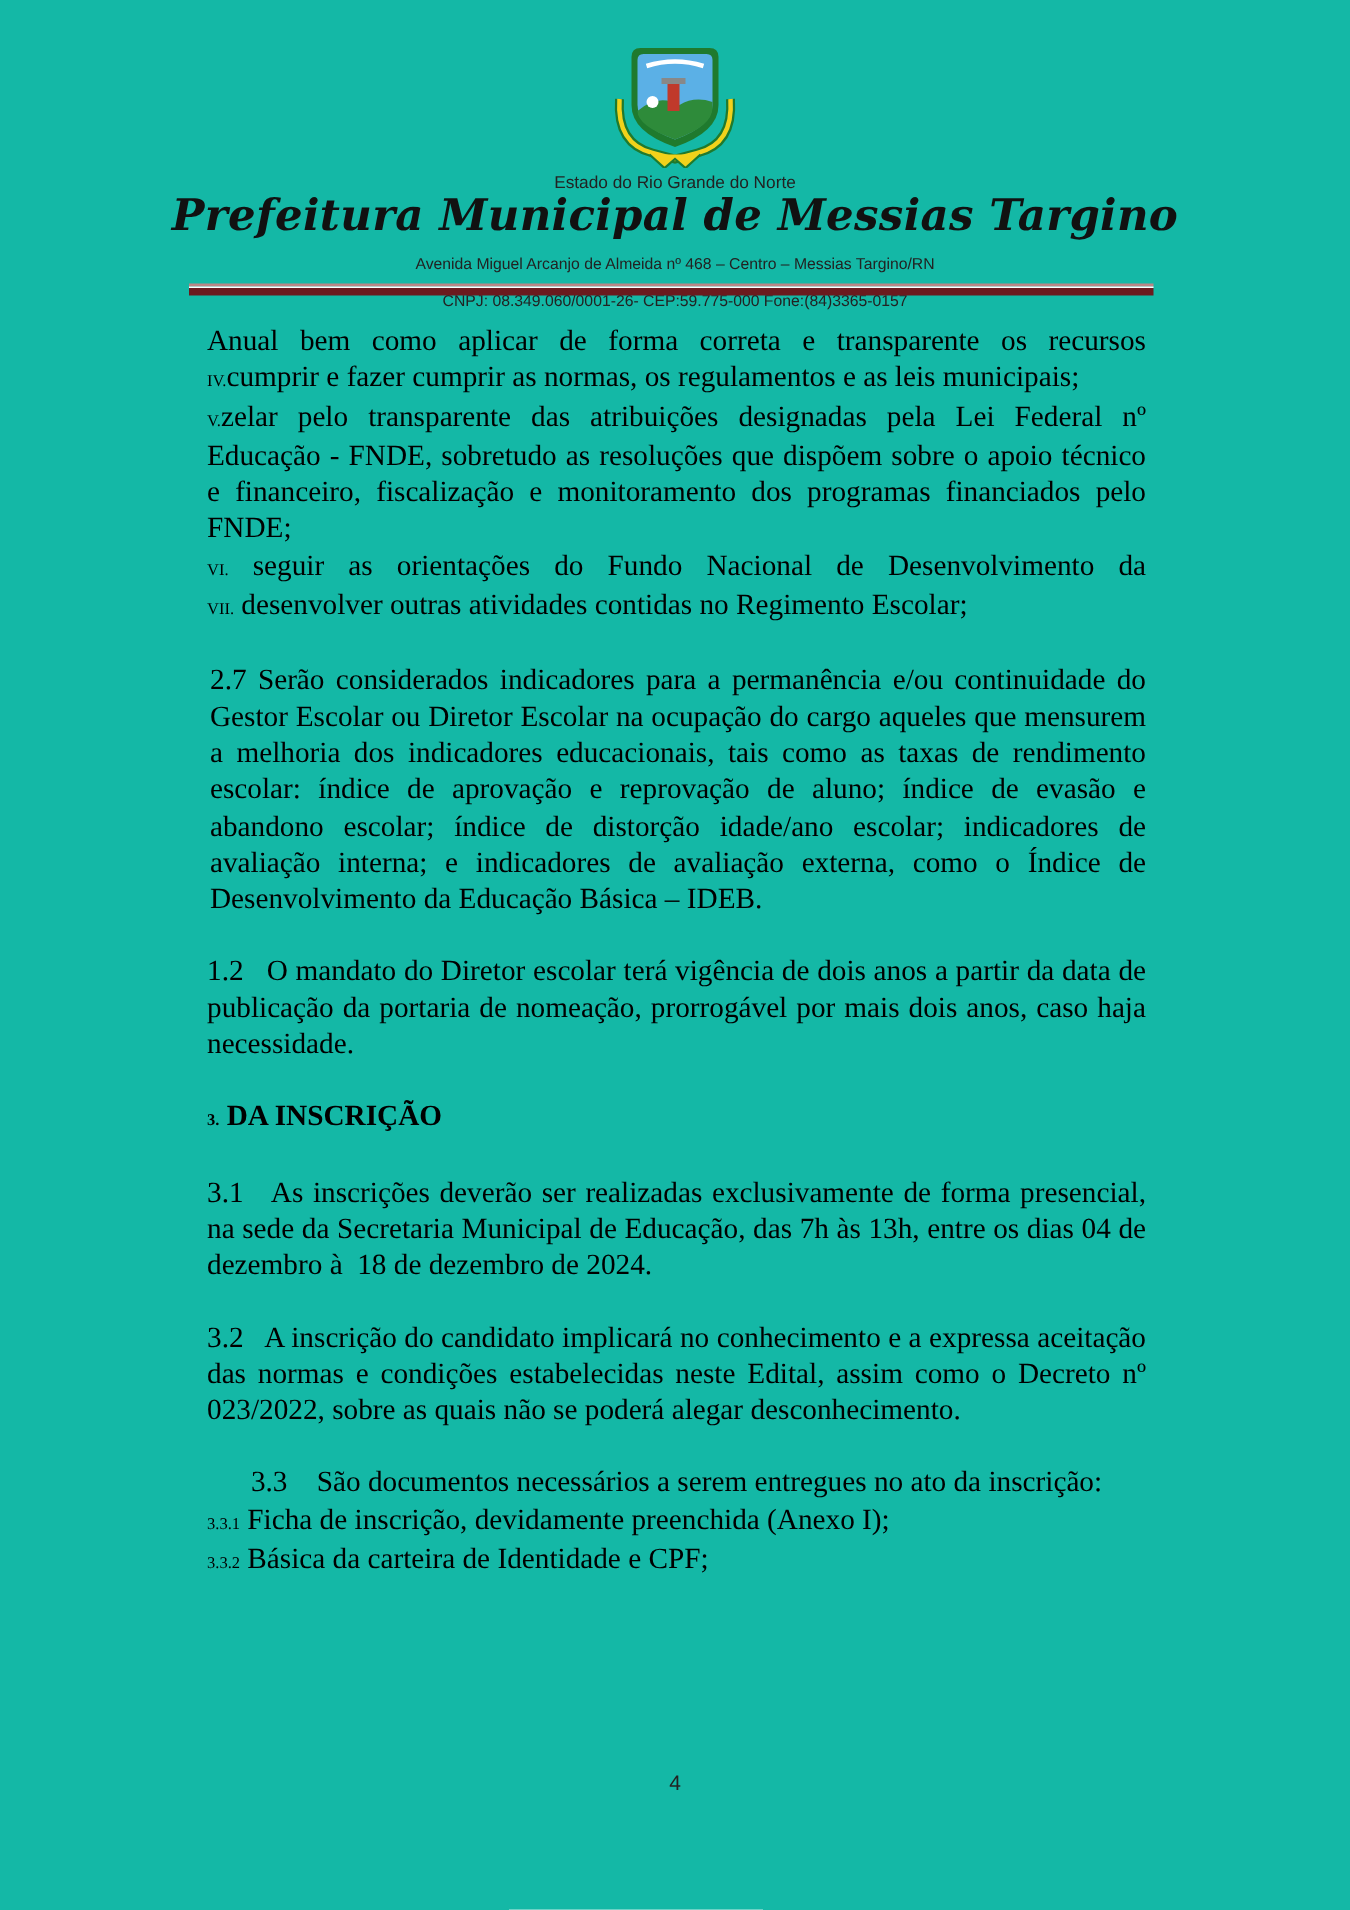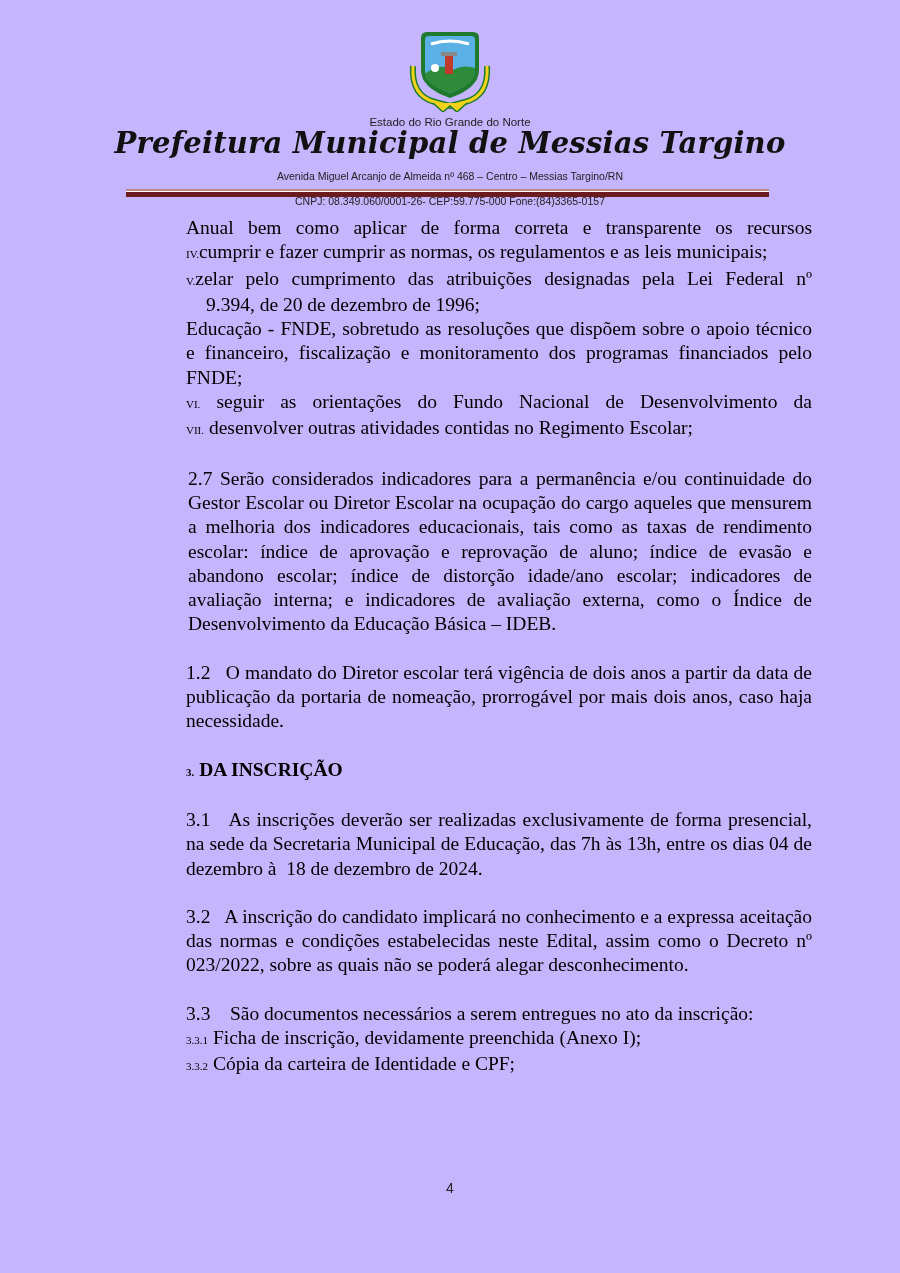--- a/index.html
+++ b/index.html
@@ -1,30 +1,30 @@
 <!DOCTYPE html>
 <html><head>
 <meta charset="utf-8">
 <style>
   html, body { margin: 0; padding: 0; background: #ffffff; }
   body { width: 900px; height: 1273px; position: relative; overflow: hidden; }
-  .page { position: absolute; left: 0; top: 0; width: 900px; height: 1273px; background: #c4b5fd; }
+  .page { position: absolute; left: 0; top: 0; width: 900px; height: 1273px; background: #14b8a6; }
 
   .header { position: absolute; left: 0; top: 26px; width: 900px; text-align: center; }
   .emblem { display: block; margin: 0 auto; width: 90px; height: 86px; }
   .state { font-family: "Liberation Sans", sans-serif; font-size: 11.5px; color: #222; margin-top: 3px; line-height: 14px; }
   .pref { font-family: "DejaVu Serif", serif; font-weight: bold; font-size: 29px; color: #111; line-height: 28px; letter-spacing: 0.2px; font-style: italic; }
   .addr { font-family: "Liberation Sans", sans-serif; font-size: 10.5px; color: #222; line-height: 12px; margin-top: 13px; }
   .rule { position: absolute; left: 126px; top: 189px; width: 643px; }
   .rule .thin { height: 2px; background: #b98686; }
   .rule .gap { height: 1px; background: #fff; }
   .rule .thick { height: 5px; background: #6b1a1e; }
 
   .body { position: absolute; left: 138px; top: 216px; width: 626px;
-          font-family: "Liberation Serif", serif; font-size: 19.5px; color: #000; line-height: 24.3px; margin-left: 48px; }
+          font-family: "Liberation Serif", serif; font-size: 19.5px; color: #000; line-height: 24.3px; }
   .p { margin: 0; text-align: justify; }
   .roman { font-size: 11px; }
   .small { font-size: 11px; }
   .indent { padding-left: 20px; }
   .gap1 { height: 24px; }
   .heading { font-weight: bold; }
   .pagenum { position: absolute; left: 0; width: 900px; top: 1180px; text-align: center;
              font-family: "Liberation Sans", sans-serif; font-size: 14px; color: #222; }
 </style>
 </head>
@@ -54,41 +54,40 @@
   <div class="rule">
     <div class="thin"></div>
       <div class="gap"></div>
       <div class="thick"></div>
   </div>
 
   <div class="body">
     <p class="p" style="text-align-last: justify;">Anual bem como aplicar de forma correta e transparente os recursos</p>
 
     <p class="p"><span class="roman">IV.</span><span>cumprir e fazer cumprir as normas, os regulamentos e as leis municipais;</span></p>
-    <p class="p" style="text-align-last: justify;"><span class="roman">V.</span><span>zelar pelo cumprimento das atribuições designadas pela Lei Federal nº</span></p>
-    <p class="p indent">9.394, de 20 de dezembro de 1996;</p>
+    <p class="p" style="text-align-last: justify;"><span class="roman">V.</span><span>zelar pelo transparente das atribuições designadas pela Lei Federal nº</span></p>
     <p class="p">Educação - FNDE, sobretudo as resoluções que dispõem sobre o apoio técnico e financeiro, fiscalização e monitoramento dos programas financiados pelo FNDE;</p>
     <p class="p" style="text-align-last: justify;"><span class="roman">VI.</span> <span>seguir as orientações do Fundo Nacional de Desenvolvimento da</span></p>
     <p class="p"><span class="roman">VII.</span> <span>desenvolver outras atividades contidas no Regimento Escolar;</span></p>
 
     <div class="gap1"></div>
     <p class="p" style="padding-left:2px;">2.7 Serão considerados indicadores para a permanência e/ou continuidade do Gestor Escolar ou Diretor Escolar na ocupação do cargo aqueles que mensurem a melhoria dos indicadores educacionais, tais como as taxas de rendimento escolar: índice de aprovação e reprovação de aluno; índice de evasão e abandono escolar; índice de distorção idade/ano escolar; indicadores de avaliação interna; e indicadores de avaliação externa, como o Índice de Desenvolvimento da Educação Básica – IDEB.</p>
 
     <div class="gap1"></div>
     <p class="p" style="white-space: pre-wrap;">1.2   O mandato do Diretor escolar terá vigência de dois anos a partir da data de publicação da portaria de nomeação, prorrogável por mais dois anos, caso haja necessidade.</p>
 
     <div class="gap1"></div>
     <p class="p heading"><span class="small">3.</span> <span>DA INSCRIÇÃO</span></p>
 
     <div class="gap1"></div>
     <p class="p" style="white-space: pre-wrap;">3.1   As inscrições deverão ser realizadas exclusivamente de forma presencial, na sede da Secretaria Municipal de Educação, das 7h às 13h, entre os dias 04 de dezembro à  18 de dezembro de 2024.</p>
 
     <div class="gap1"></div>
     <p class="p" style="white-space: pre-wrap;">3.2   A inscrição do candidato implicará no conhecimento e a expressa aceitação das normas e condições estabelecidas neste Edital, assim como o Decreto nº 023/2022, sobre as quais não se poderá alegar desconhecimento.</p>
 
     <div class="gap1"></div>
-    <p class="p" style="white-space: pre-wrap; text-align:left;">3.3    São documentos necessários a serem entregues no ato da inscrição:</p>
+    <p class="p" style="white-space: pre-wrap; text-align:center;">3.3    São documentos necessários a serem entregues no ato da inscrição:</p>
     <p class="p"><span class="small">3.3.1</span> <span>Ficha de inscrição, devidamente preenchida (Anexo I);</span></p>
-    <p class="p"><span class="small">3.3.2</span> <span>Cópia da carteira de Identidade e CPF;</span></p>
+    <p class="p"><span class="small">3.3.2</span> <span>Básica da carteira de Identidade e CPF;</span></p>
   </div>
 
   <div class="pagenum">4</div>
 </div>
 
 </body></html>

